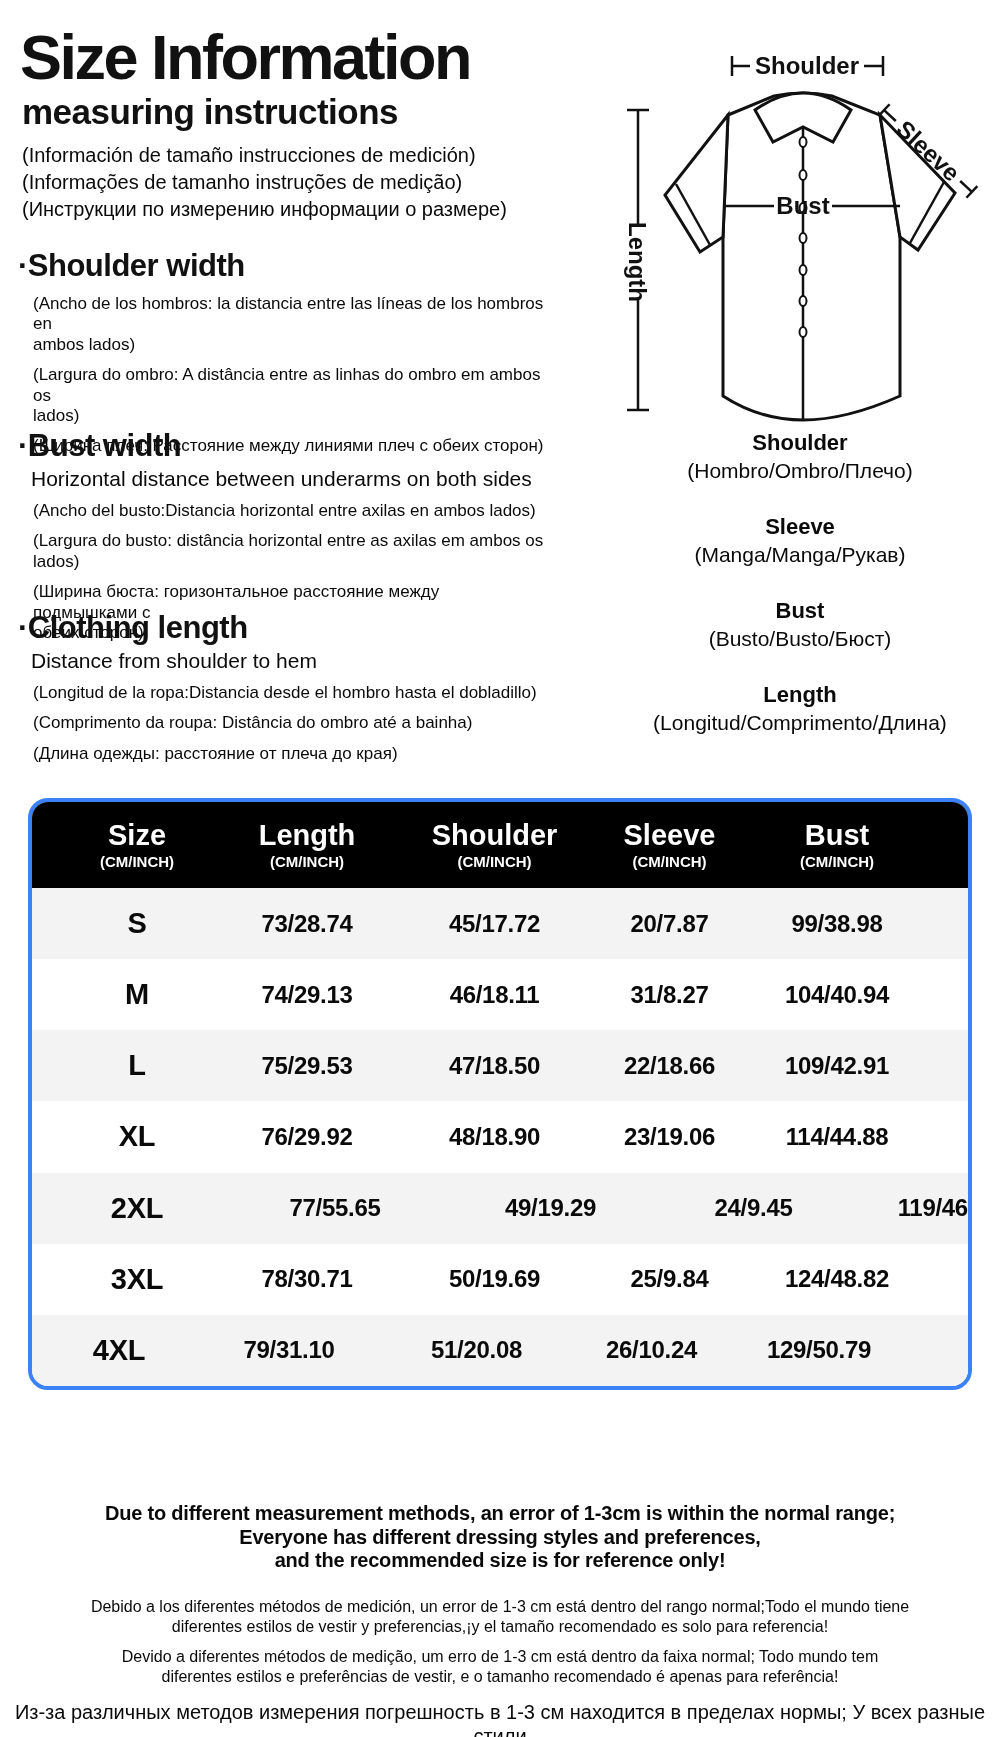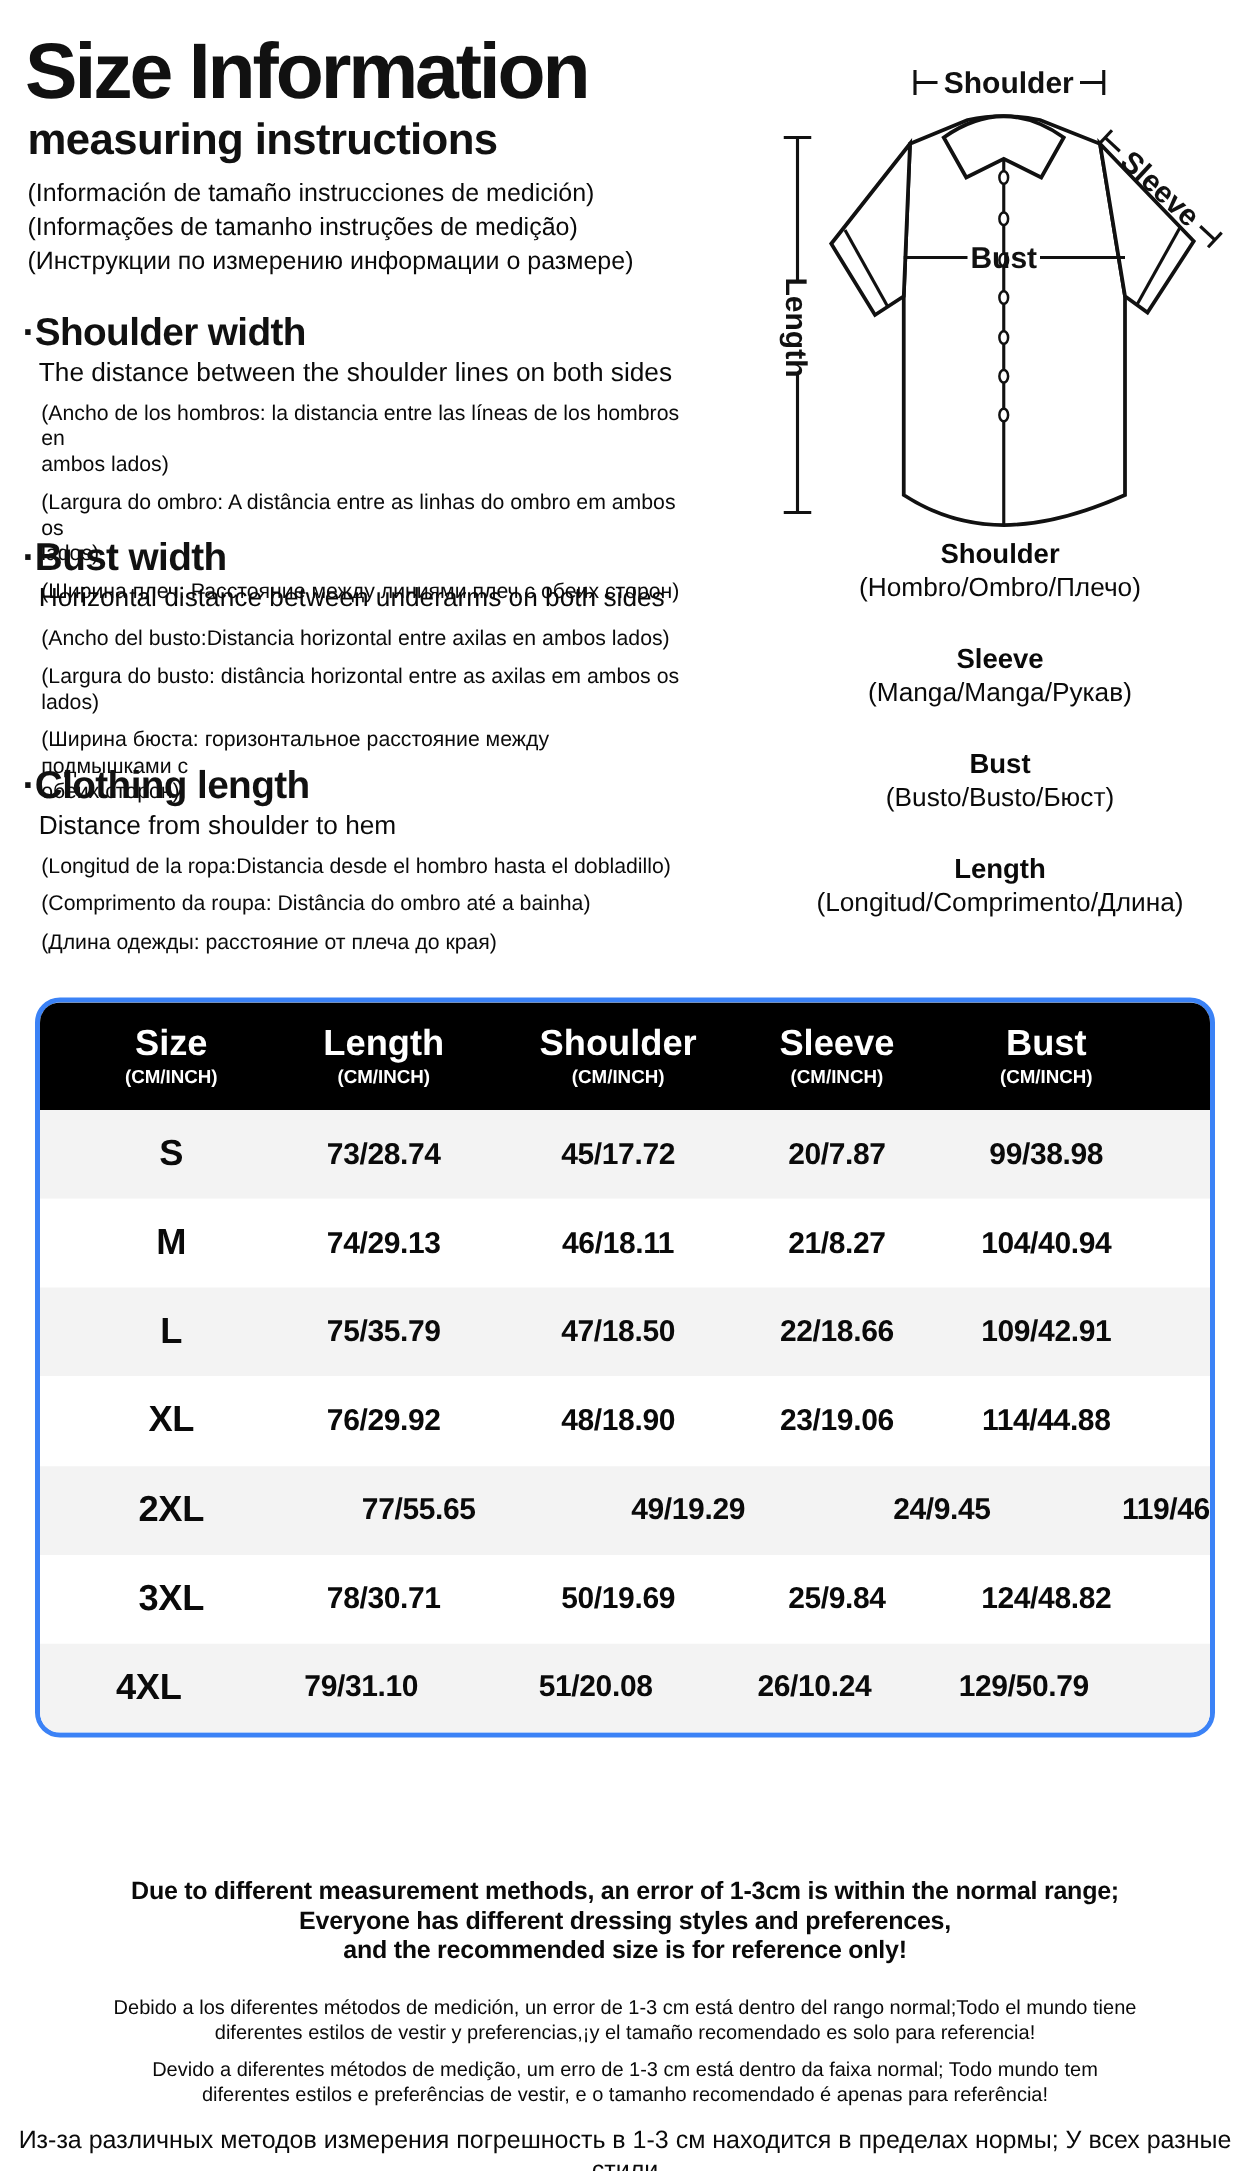--- a/index.html
+++ b/index.html
@@ -53,21 +53,20 @@
 <div class="title-block">
   <h1 class="main-title">Size Information</h1>
   <div class="sub-title">measuring instructions</div>
   <p class="hdr-tr">(Información de tamaño instrucciones de medición)</p>
   <p class="hdr-tr">(Informações de tamanho instruções de medição)</p>
   <p class="hdr-tr">(Инструкции по измерению информации о размере)</p>
 </div>
 
 <div class="sec sec-1">
   <h3 class="sec-heading">·Shoulder width</h3>
-  <div class="sec-desc">The distance between the shoulder lines on both sides</div>
   <p class="sec-tr">(Ancho de los hombros: la distancia entre las líneas de los hombros en
 ambos lados)</p>
   <p class="sec-tr">(Largura do ombro: A distância entre as linhas do ombro em ambos os
 lados)</p>
   <p class="sec-tr">(Ширина плеч: Расстояние между линиями плеч с обеих сторон)</p>
 </div>
 
 <div class="sec sec-2">
   <h3 class="sec-heading">·Bust width</h3>
   <div class="sec-desc">Horizontal distance between underarms on both sides</div>
@@ -186,26 +185,26 @@
     <div class="td td-size">S</div>
     <div class="td">73/28.74</div>
     <div class="td">45/17.72</div>
     <div class="td">20/7.87</div>
     <div class="td">99/38.98</div>
   </div>
   <div class="trow" style="background:#ffffff;">
     <div class="td td-size">M</div>
     <div class="td">74/29.13</div>
     <div class="td">46/18.11</div>
-    <div class="td">21/8.27</div>
+    <div class="td">31/8.27</div>
     <div class="td">104/40.94</div>
   </div>
   <div class="trow" style="background:#f3f3f3;">
     <div class="td td-size">L</div>
-    <div class="td">75/35.79</div>
+    <div class="td">75/29.53</div>
     <div class="td">47/18.50</div>
     <div class="td">22/18.66</div>
     <div class="td">109/42.91</div>
   </div>
   <div class="trow" style="background:#ffffff;">
     <div class="td td-size">XL</div>
     <div class="td">76/29.92</div>
     <div class="td">48/18.90</div>
     <div class="td">23/19.06</div>
     <div class="td">114/44.88</div>

